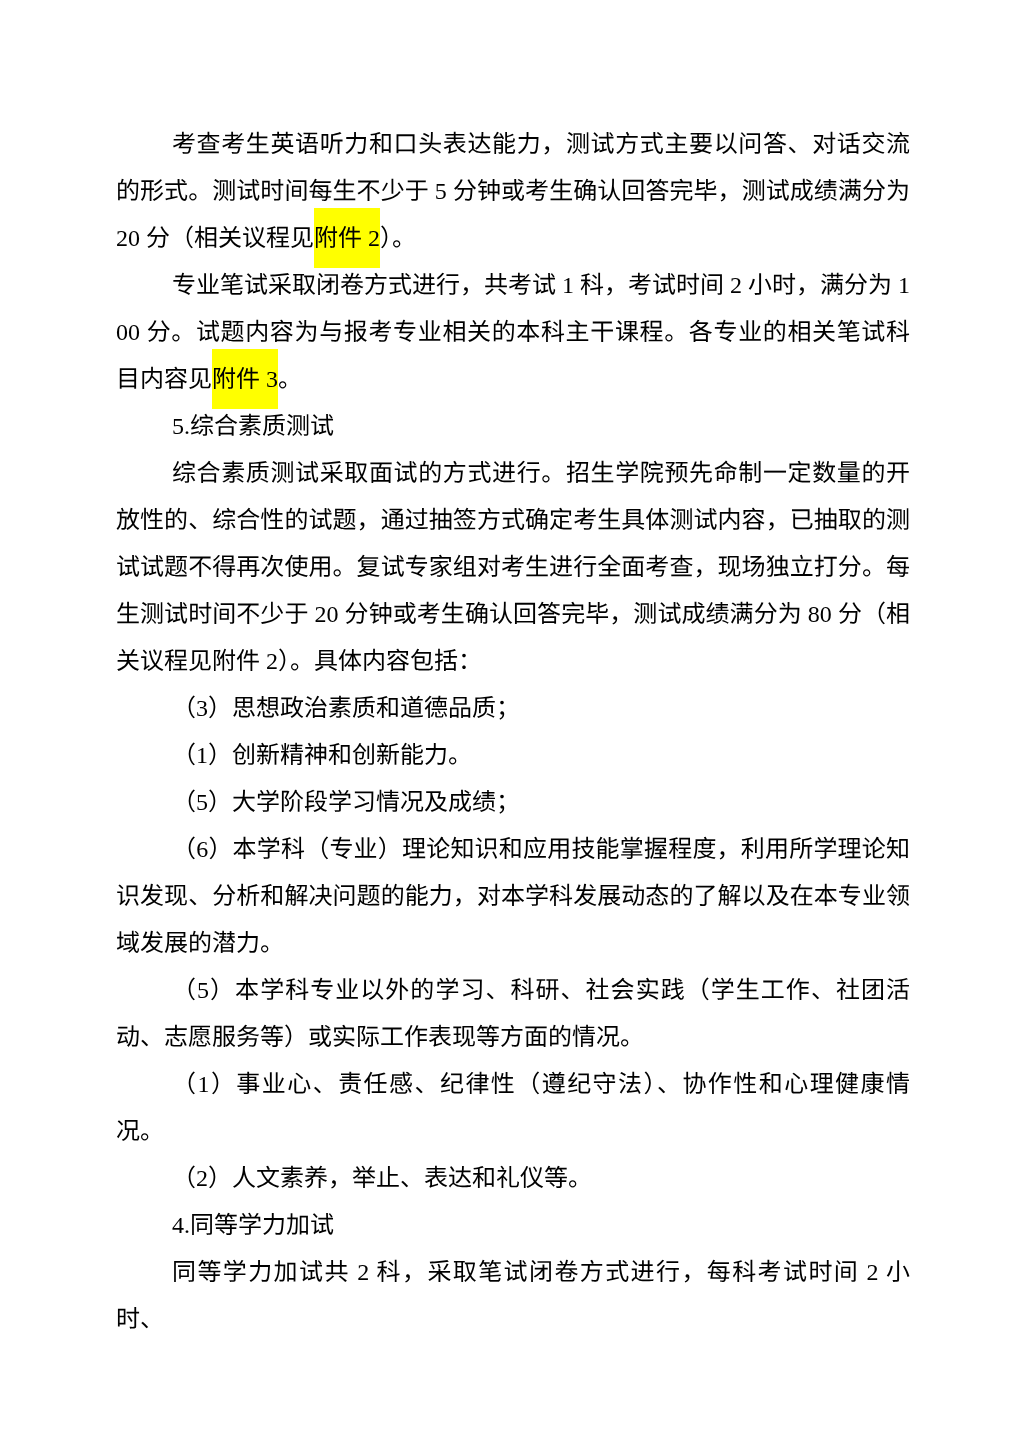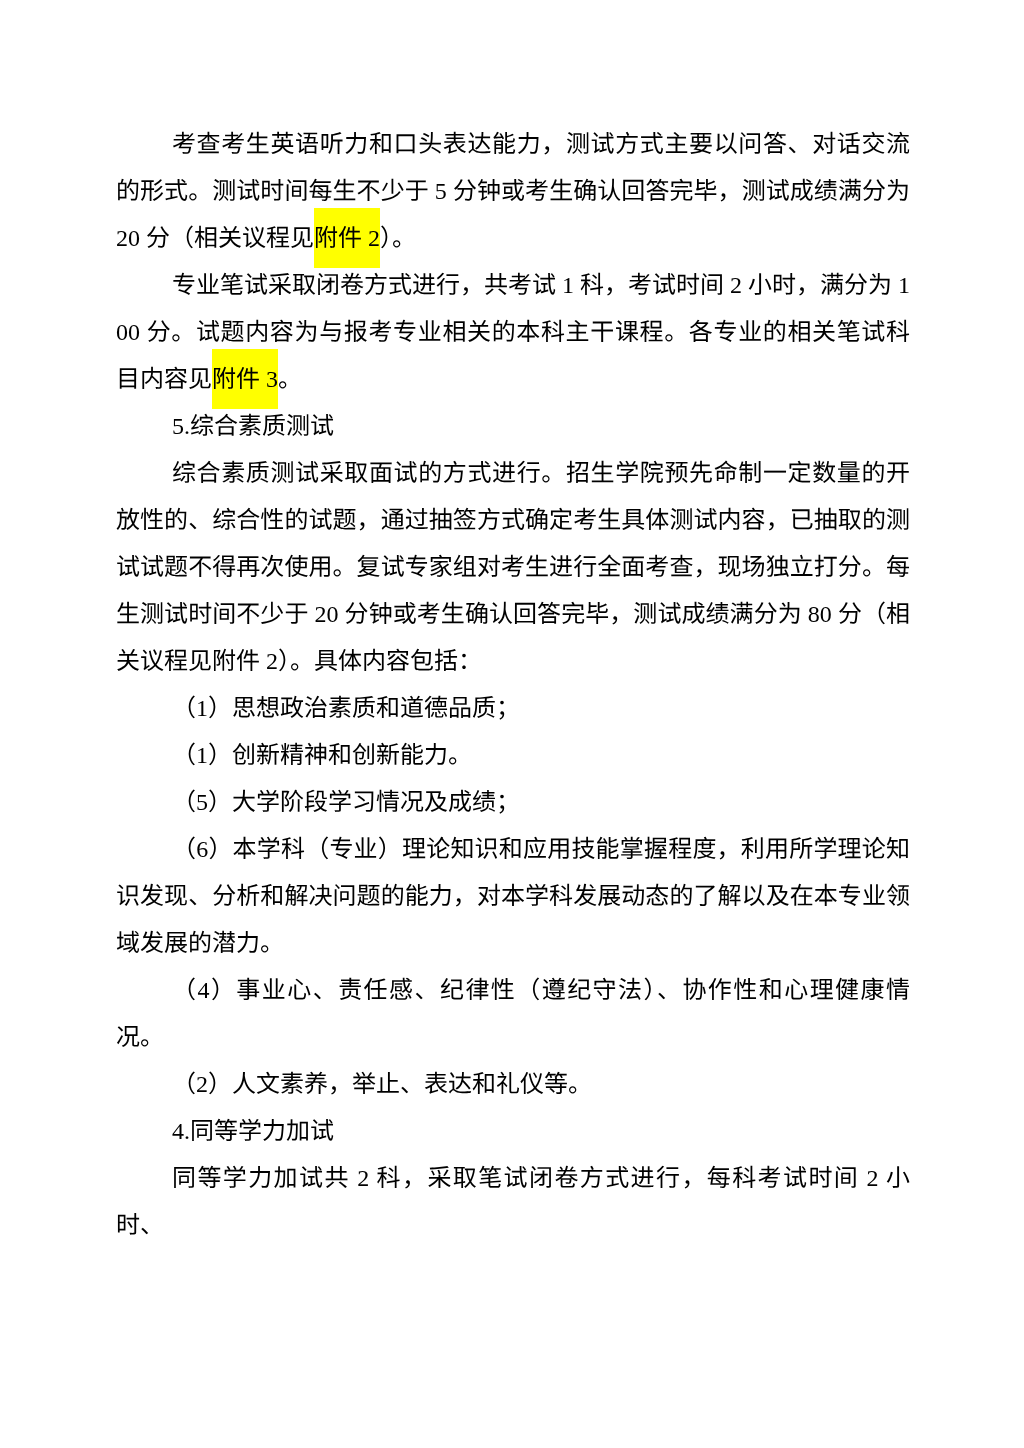--- a/index.html
+++ b/index.html
@@ -45,24 +45,25 @@
 
   <p class="para"><span>考查考生英语听力和口头表达能力，测试方式主要以问答、对话交流的形式。测试时间每生不少于 5 分钟或考生确认回答完毕，测试成绩满分为 20 分（相关议程见</span><mark class="hl">附件 2</mark><span>）。</span></p>
 
 
   <p class="para"><span>专业笔试采取闭卷方式进行，共考试 1 科，考试时间 2 小时，满分为 100 分。试题内容为与报考专业相关的本科主干课程。各专业的相关笔试科目内容见</span><mark class="hl">附件 3</mark><span>。</span></p>
 
   <p class="para">5.综合素质测试</p>
 
   <p class="para">综合素质测试采取面试的方式进行。招生学院预先命制一定数量的开放性的、综合性的试题，通过抽签方式确定考生具体测试内容，已抽取的测试试题不得再次使用。复试专家组对考生进行全面考查，现场独立打分。每生测试时间不少于 20 分钟或考生确认回答完毕，测试成绩满分为 80 分（相关议程见附件 2）。具体内容包括：</p>
 
-  <p class="para">（1）思想政治素质和道德品质；</p>
+  <p class="para">（3）思想政治素质和道德品质；</p>
   <p class="para">（1）创新精神和创新能力。</p>
   <p class="para">（5）大学阶段学习情况及成绩；</p>
   <p class="para">（6）本学科（专业）理论知识和应用技能掌握程度，利用所学理论知识发现、分析和解决问题的能力，对本学科发展动态的了解以及在本专业领域发展的潜力。</p>
-  <p class="para">（4）事业心、责任感、纪律性（遵纪守法）、协作性和心理健康情况。</p>
+  <p class="para">（5）本学科专业以外的学习、科研、社会实践（学生工作、社团活动、志愿服务等）或实际工作表现等方面的情况。</p>
+  <p class="para">（1）事业心、责任感、纪律性（遵纪守法）、协作性和心理健康情况。</p>
   <p class="para">（2）人文素养，举止、表达和礼仪等。</p>
 
   <p class="para">4.同等学力加试</p>
 
   <p class="para">同等学力加试共 2 科，采取笔试闭卷方式进行，每科考试时间 2 小时、</p>
 
 </main>
 
 </body></html>

